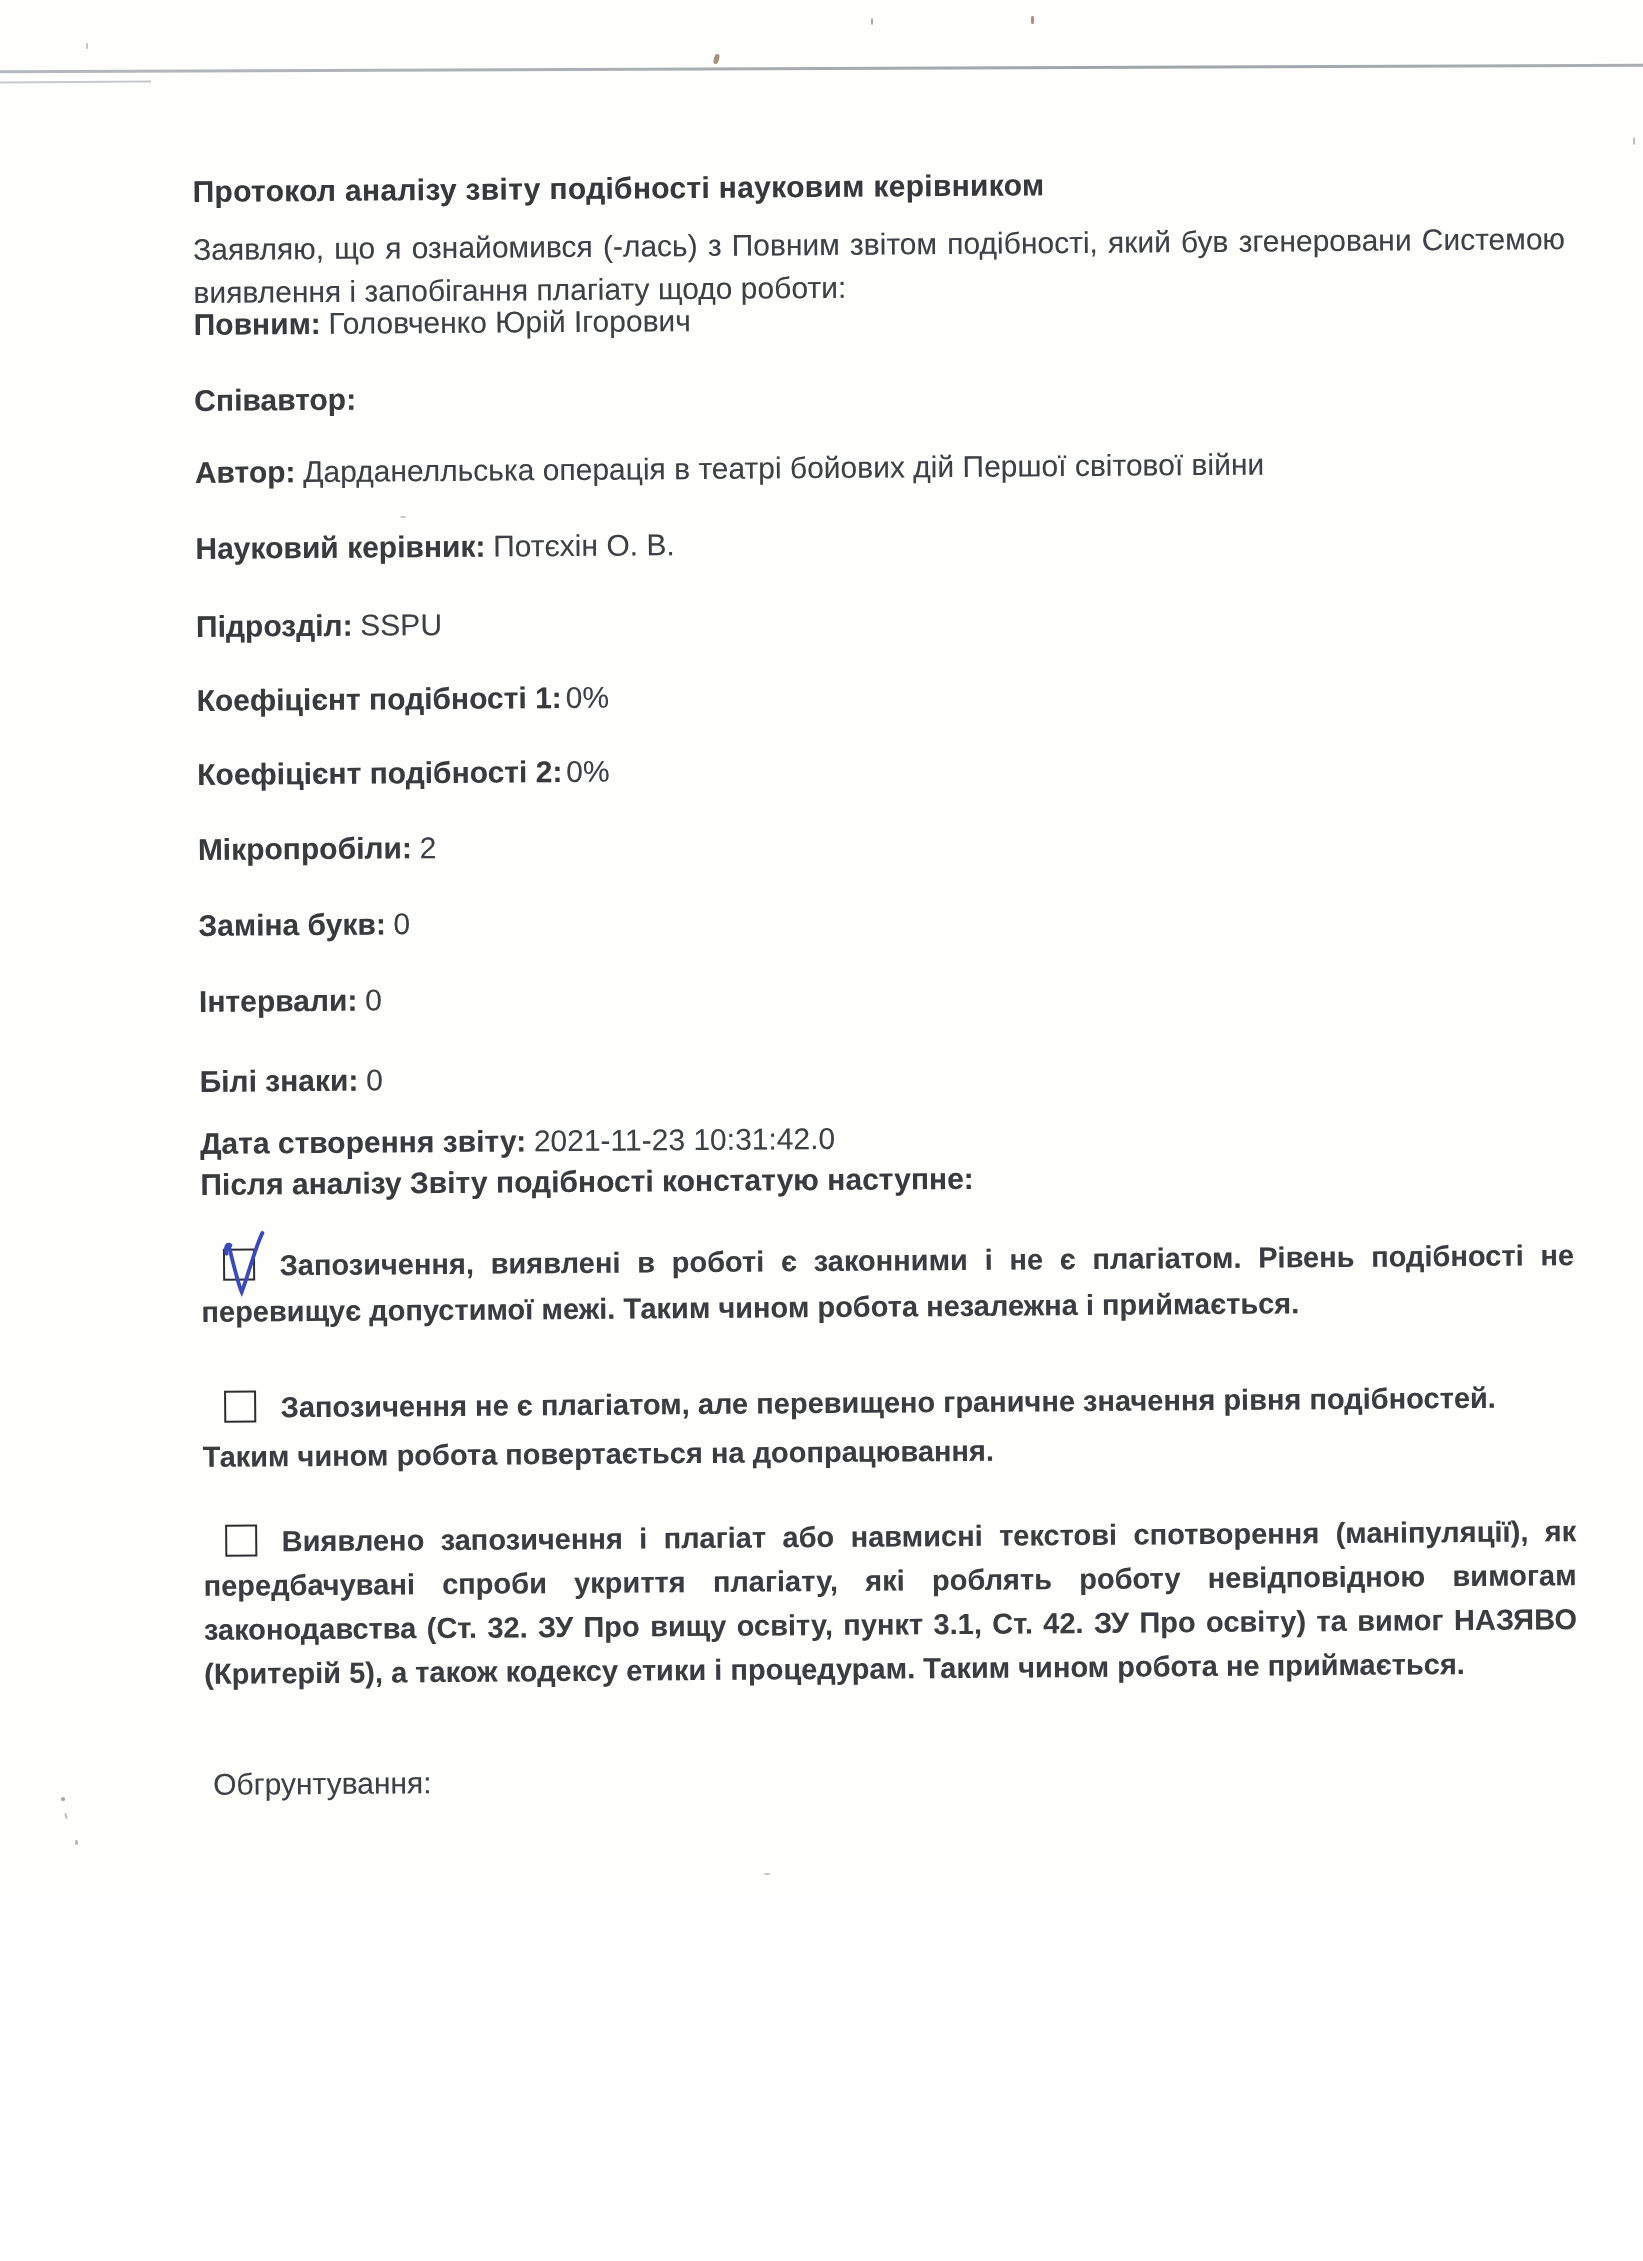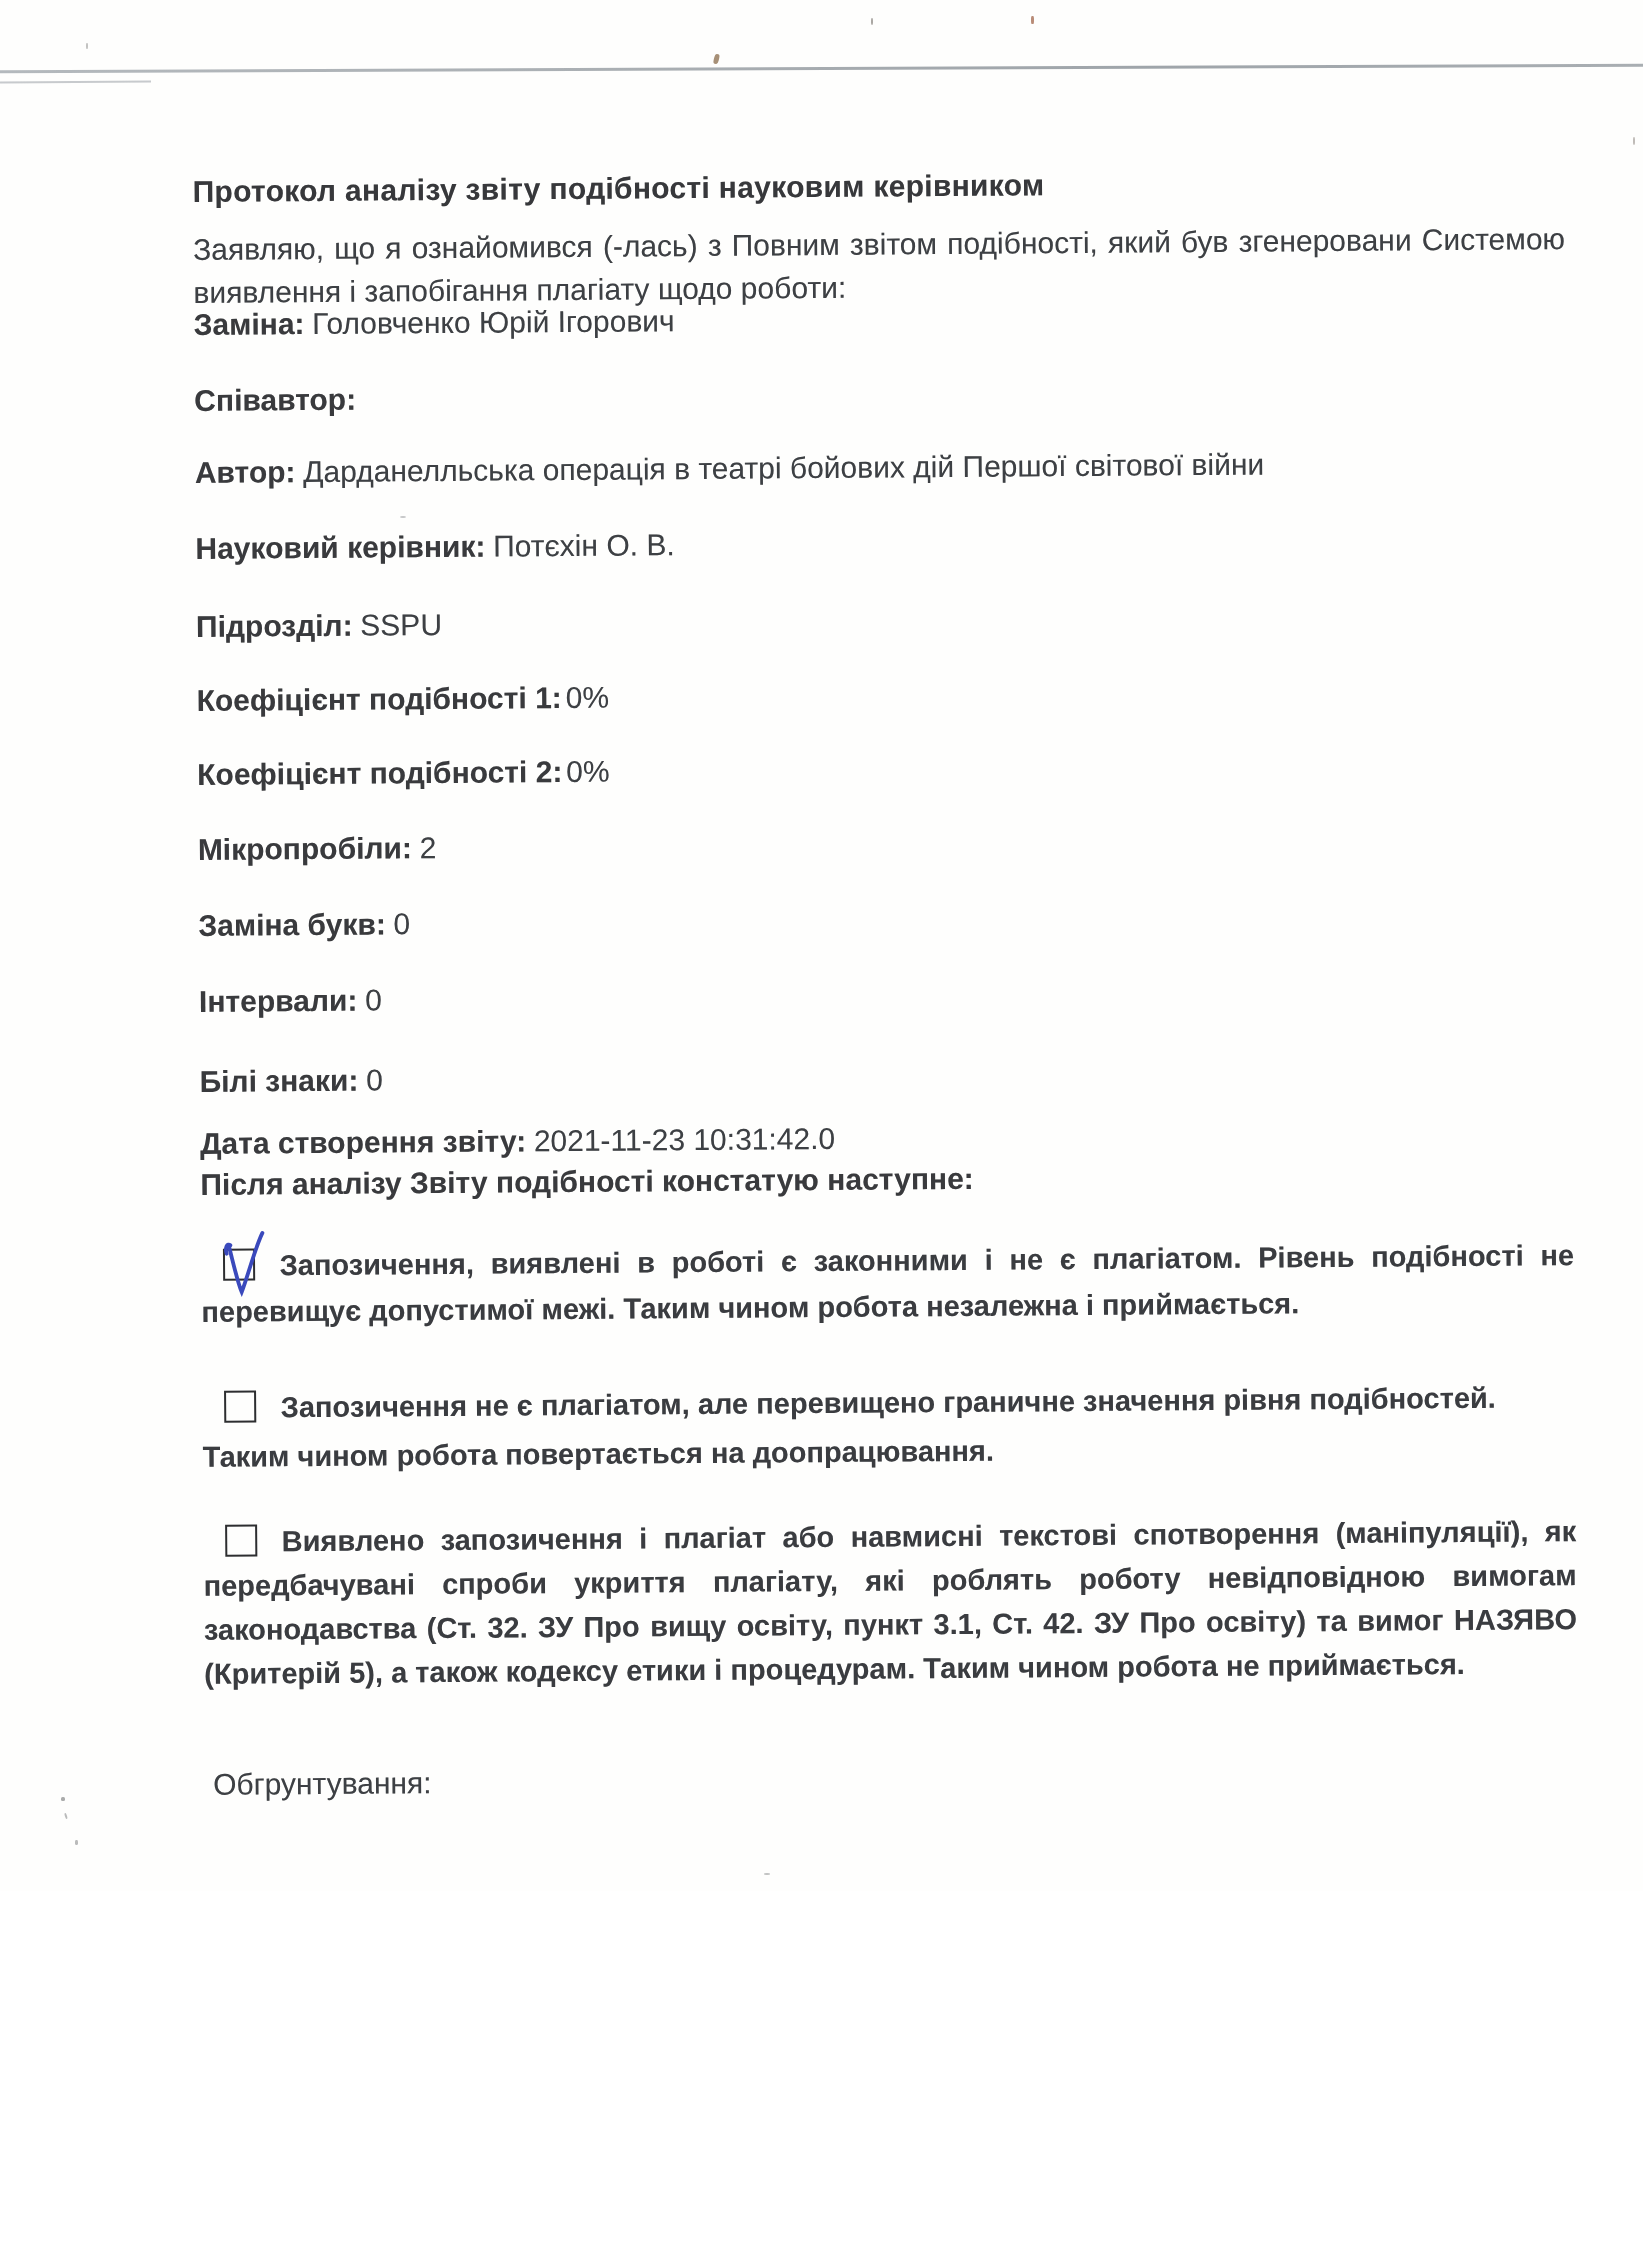--- a/index.html
+++ b/index.html
@@ -106,21 +106,21 @@
   <div class="speck" style="left:75px;top:1840px;width:2.6px;height:4.5px;background:#8c8d8f;opacity:.6;"></div>
   <div class="speck" style="left:764px;top:1873px;width:5.8px;height:1.9px;background:#9a9b9d;opacity:.6;"></div>
   <div class="speck" style="left:400px;top:516px;width:5.8px;height:1.9px;background:#96979a;opacity:.55;border-radius:50%;"></div>
 
   <div class="skew">
 
     <h1 class="title">Протокол аналізу звіту подібності науковим керівником</h1>
 
     <p class="decl">Заявляю, що я ознайомився (-лась) з Повним звітом подібності, який був згенеровани Системою виявлення і запобігання плагіату щодо роботи:</p>
 
-    <div class="field" style="top:303px"><span class="lbl">Заміна:</span><span class="val">Головченко Юрій Ігорович</span></div>
+    <div class="field" style="top:303px"><span class="lbl">Повним:</span><span class="val">Головченко Юрій Ігорович</span></div>
     <div class="field" style="top:379px"><span class="lbl">Співавтор:</span><span class="val"></span></div>
     <div class="field" style="top:451px"><span class="lbl">Автор:</span><span class="val">Дарданелльська операція в театрі бойових дій Першої світової війни</span></div>
     <div class="field" style="top:527px"><span class="lbl">Науковий керівник:</span><span class="val">Потєхін О. В.</span></div>
     <div class="field" style="top:605px"><span class="lbl">Підрозділ:</span><span class="val">SSPU</span></div>
     <div class="field" style="top:679px"><span class="lbl">Коефіцієнт подібності 1:</span><span class="val" style="margin-left:3.9px">0%</span></div>
     <div class="field" style="top:753px"><span class="lbl">Коефіцієнт подібності 2:</span><span class="val" style="margin-left:3.9px">0%</span></div>
     <div class="field" style="top:828px"><span class="lbl">Мікропробіли:</span><span class="val">2</span></div>
     <div class="field" style="top:904px"><span class="lbl">Заміна букв:</span><span class="val">0</span></div>
     <div class="field" style="top:980px"><span class="lbl">Інтервали:</span><span class="val">0</span></div>
     <div class="field" style="top:1060px"><span class="lbl">Білі знаки:</span><span class="val">0</span></div>

